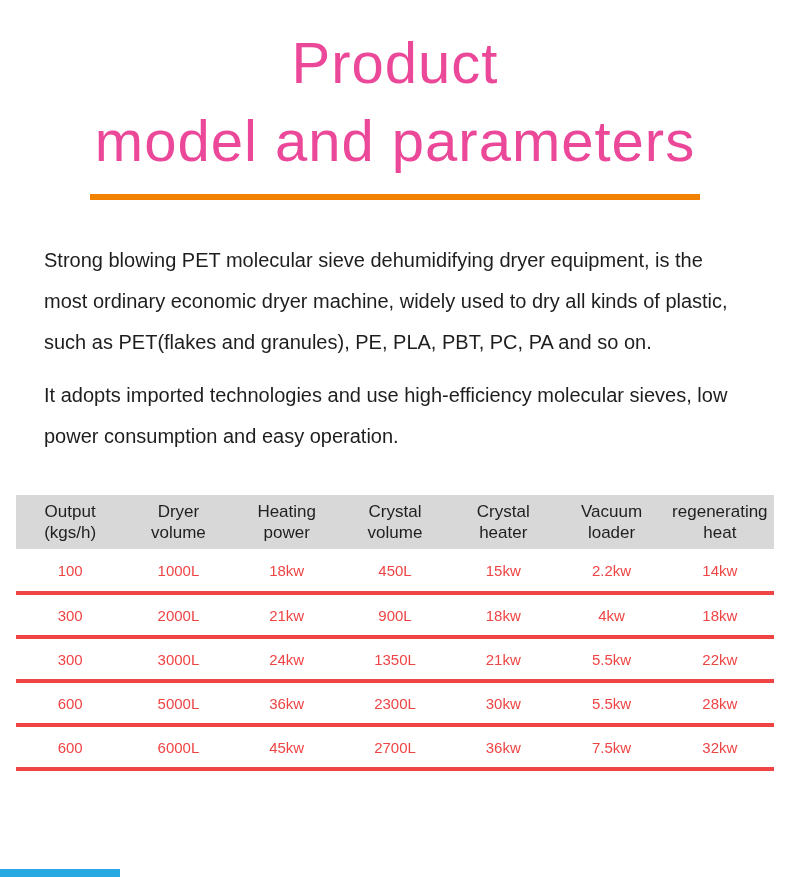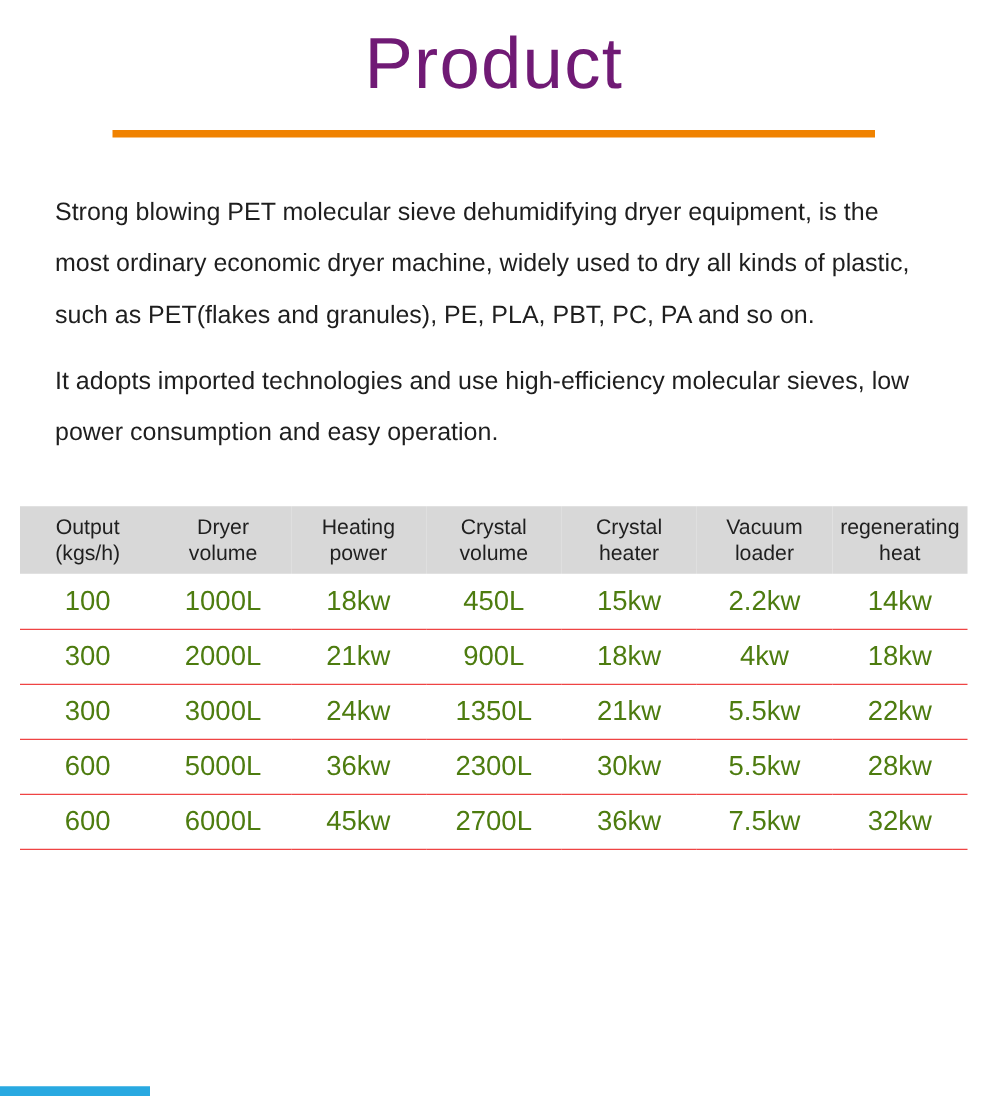--- a/index.html
+++ b/index.html
@@ -12,23 +12,23 @@
     position: relative;
     width: 790px;
     height: 877px;
     margin: 0 auto;
     background: #ffffff;
     overflow: hidden;
   }
 
   
   .title-block {
-    padding-top: 12px;
+    padding-top: 24px;
     text-align: center;
-    color: #701a75;
+    color: #ec4899;
   }
   .title-line {
     font-size: 58px;
     line-height: 78px;
     font-weight: 400;
     letter-spacing: 1px;
   }
   .title-divider {
     width: 610px;
     height: 6px;
@@ -61,23 +61,23 @@
     font-size: 17px;
     line-height: 21px;
     color: #1f1f1f;
     height: 42px;
     white-space: pre-line;
     vertical-align: middle;
     padding: 6px 2px;
   }
   table.param-table tbody td {
     height: 44px;
-    font-size: 22px;
-    color: #4d7c0f;
-    border-bottom: 1px solid #ef4444;
+    font-size: 15px;
+    color: #ef4444;
+    border-bottom: 4px solid #ef4444;
     vertical-align: middle;
     padding: 0 2px;
   }
 
   
   .bottom-bar {
     position: absolute;
     left: 0;
     bottom: 0;
     width: 120px;
@@ -85,20 +85,21 @@
     background: #29a9e1;
   }
 </style>
 </head>
 <body>
 
 <div class="page">
 
   <div class="title-block">
     <div class="title-line">Product</div>
+    <div class="title-line">model and parameters</div>
     <div class="title-divider" style="background: rgb(240, 130, 0);"></div>
   </div>
 
   <div class="content-block">
     <p>Strong blowing PET molecular sieve dehumidifying dryer equipment, is the most ordinary economic dryer machine, widely used to dry all kinds of plastic, such as PET(flakes and granules), PE, PLA, PBT, PC, PA and so on.</p>
     <p>It adopts imported technologies and use high-efficiency molecular sieves, low power consumption and easy operation.</p>
   </div>
 
   <div class="param-table-wrap">
     <table class="param-table">

